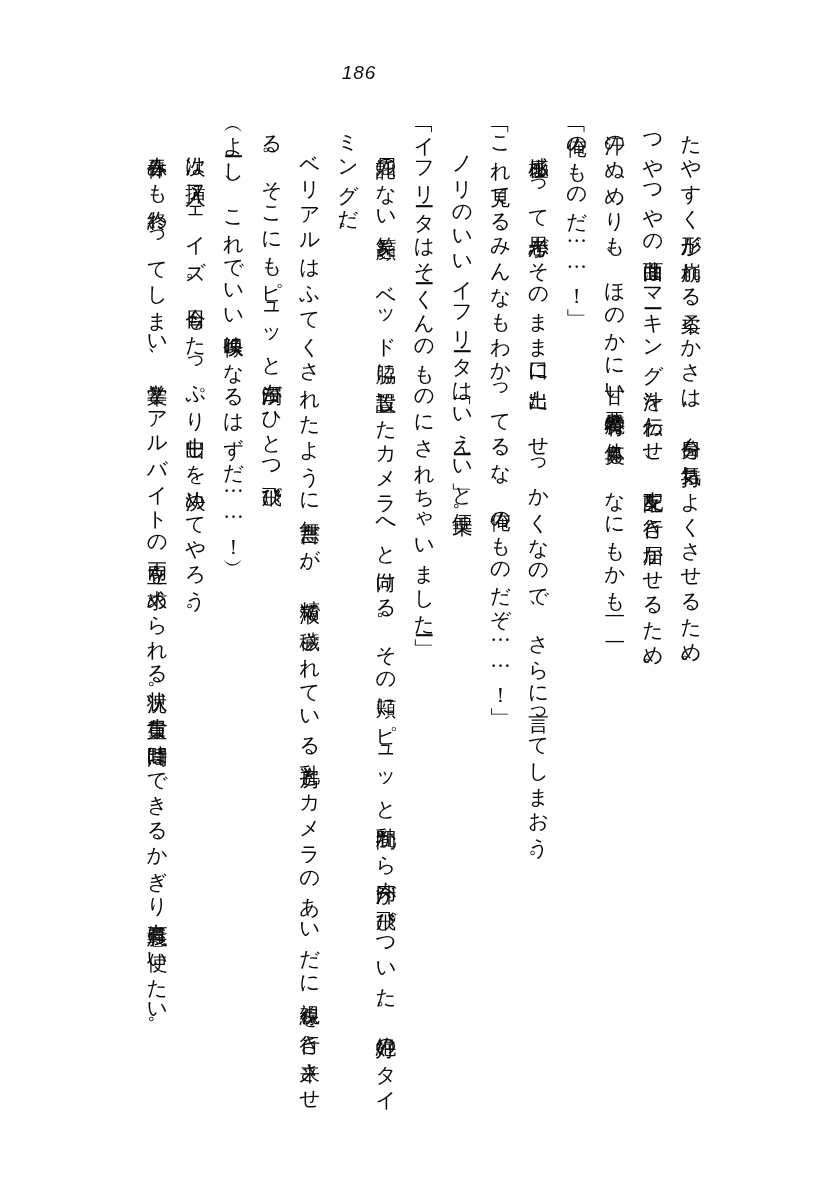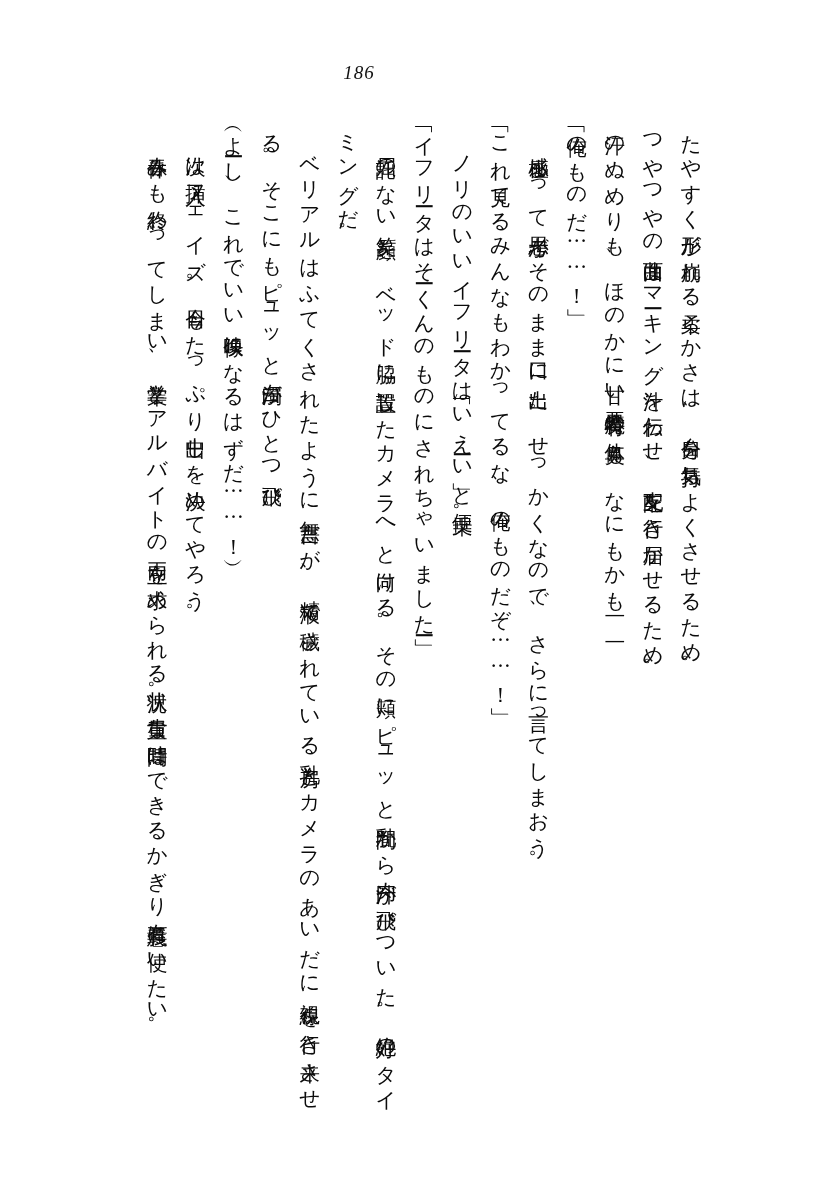--- a/index.html
+++ b/index.html
@@ -26,21 +26,21 @@
   .page-number {
     position: absolute;
     top: 62px;
     left: 0;
     width: 718px;
     text-align: center;
     font-style: italic;
     font-size: 19px;
     letter-spacing: 1px;
     color: #111;
-    font-family: Liberation Serif, serif;
+    font-family: Liberation Sans, sans-serif;
   }
   
   .body-text {
     position: absolute;
     top: 120px;
     left: 118px;
     width: 592px;
     height: 980px;
     writing-mode: vertical-rl;
     text-orientation: upright;

